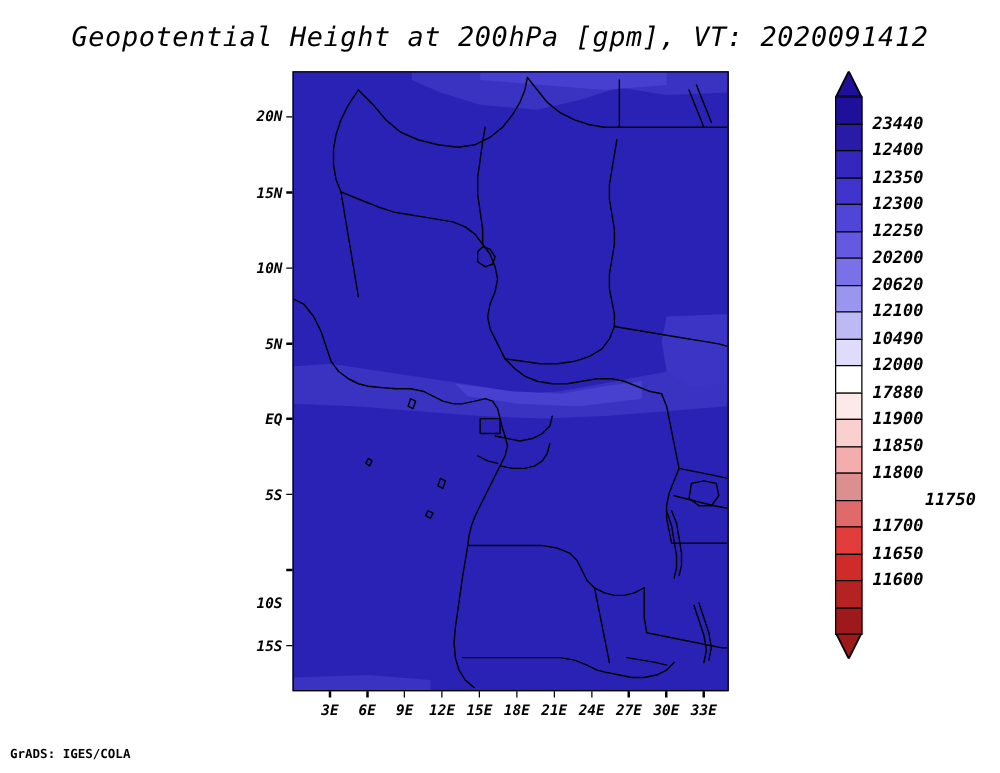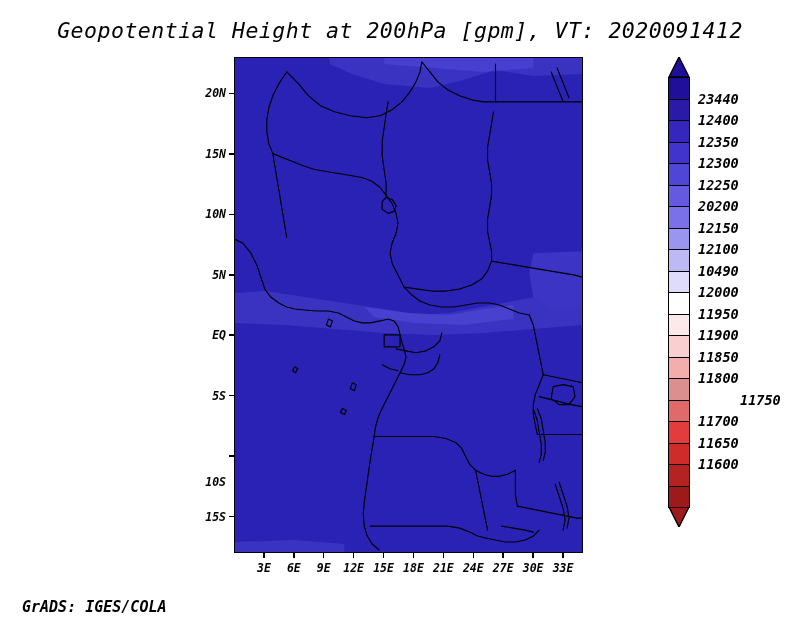--- a/index.html
+++ b/index.html
@@ -39,23 +39,22 @@
   .cbarrow{position:absolute;left:0;width:22px;height:22px;}
   .cblabel{
     position:absolute;left:698px;
     font-family:"DejaVu Sans Mono","Liberation Mono",monospace;
     font-style:italic;font-weight:bold;font-size:13.5px;color:#000;
     transform:translateY(-50%);white-space:nowrap;
   }
   #footer{
     position:absolute;left:8px;top:598px;
     font-family:"DejaVu Sans Mono","Liberation Mono",monospace;
-    font-style:italic;font-weight:bold;font-size:15px;color:#000;
+    font-weight:bold;font-size:10px;color:#000;
     white-space:nowrap;
-    margin-left:14px;
   }
 </style>
 </head>
 <body>
 
 <div id="title">Geopotential Height at 200hPa [gpm], VT: 2020091412</div>
 
 <div id="plot">
   <svg id="mapcanvas" viewBox="0 0 349 496" preserveAspectRatio="none">
     <defs>
@@ -239,24 +238,24 @@
   </div>
 
 <div id="footer">GrADS: IGES/COLA</div>
 
 <div class="cblabel" style="top: 98.5px;">23440</div>
 <div class="cblabel" style="top: 120px;">12400</div>
 <div class="cblabel" style="top: 141.5px;">12350</div>
 <div class="cblabel" style="top: 163px;">12300</div>
 <div class="cblabel" style="top: 184.5px;">12250</div>
 <div class="cblabel" style="top: 206px;">20200</div>
-<div class="cblabel" style="top: 227.5px;">12150</div>
+<div class="cblabel" style="top: 227.5px;">20620</div>
 <div class="cblabel" style="top: 249px;">12100</div>
 <div class="cblabel" style="top: 270.5px;">10490</div>
 <div class="cblabel" style="top: 292px;">12000</div>
-<div class="cblabel" style="top: 313.5px;">11950</div>
+<div class="cblabel" style="top: 313.5px;">17880</div>
 <div class="cblabel" style="top: 335px;">11900</div>
 <div class="cblabel" style="top: 356.5px;">11850</div>
 <div class="cblabel" style="top: 378px;">11800</div>
 <div class="cblabel" style="top: 399.5px; margin-left: 42px;">11750</div>
 <div class="cblabel" style="top: 421px;">11700</div>
 <div class="cblabel" style="top: 442.5px;">11650</div>
 <div class="cblabel" style="top: 464px;">11600</div>
 
 </body></html>

